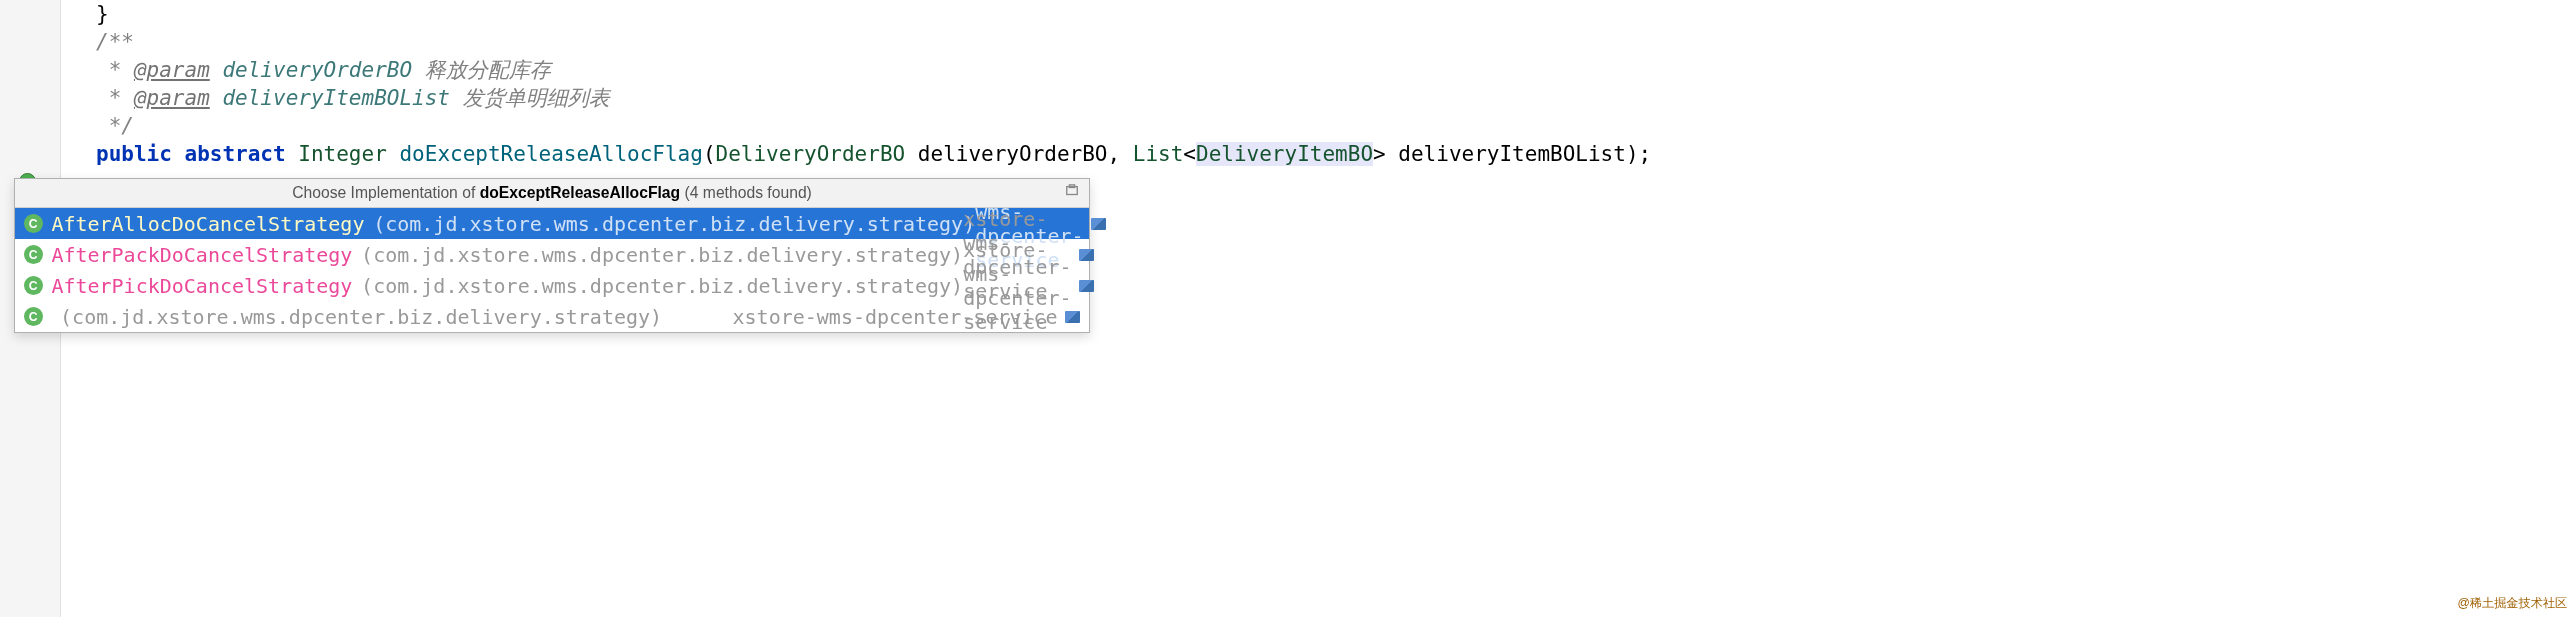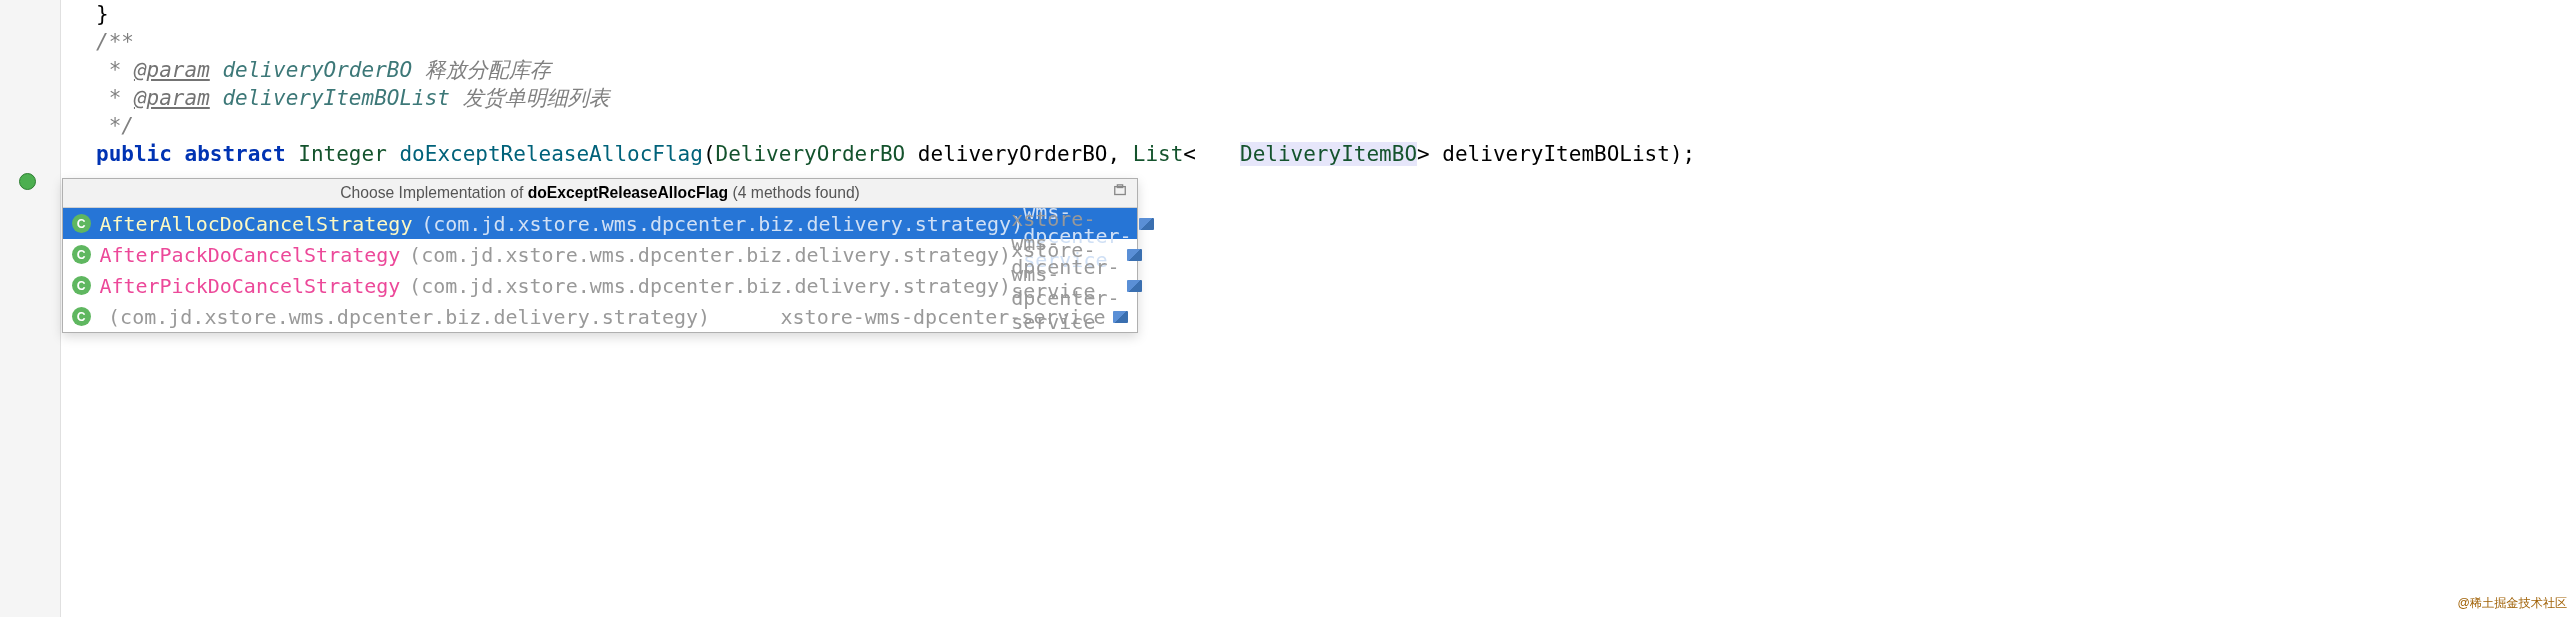--- a/index.html
+++ b/index.html
@@ -46,32 +46,31 @@
       font-family: "Menlo", "Consolas", monospace;
       font-size: 21px;
       height: 28px;
     }
     .comment { color: #808080; font-style: italic; }
     .doc-tag { color: #737373; text-decoration: underline; }
     .doc-param { color: #3d7878; font-style: italic; font-weight: normal; }
     .keyword { color: #0033b3; font-weight: bold; }
     .type { color: #14532d; }
     .method-name { color: #00627a; }
-    .highlight-type { background: #e6e6fa; margin-left: 44px; }
+    .highlight-type { background: #e6e6fa; }
     
     .popup {
       position: absolute;
       left: 14px;
       top: 178px;
       width: 1076px;
       background: #ffffff;
       border: 0.9px solid #b0b0b0;
       box-shadow: 0 3.5px 10.5px rgba(0,0,0,0.15);
       z-index: 100;
-      margin-left: 48px;
     }
     .popup-header {
       background: #f2f2f2;
       padding: 5.2px 10.5px;
       font-family: -apple-system, "Segoe UI", sans-serif;
       font-size: 15.7px;
       text-align: center;
       color: #555;
       position: relative;
       border-bottom: 0.9px solid #d0d0d0;

